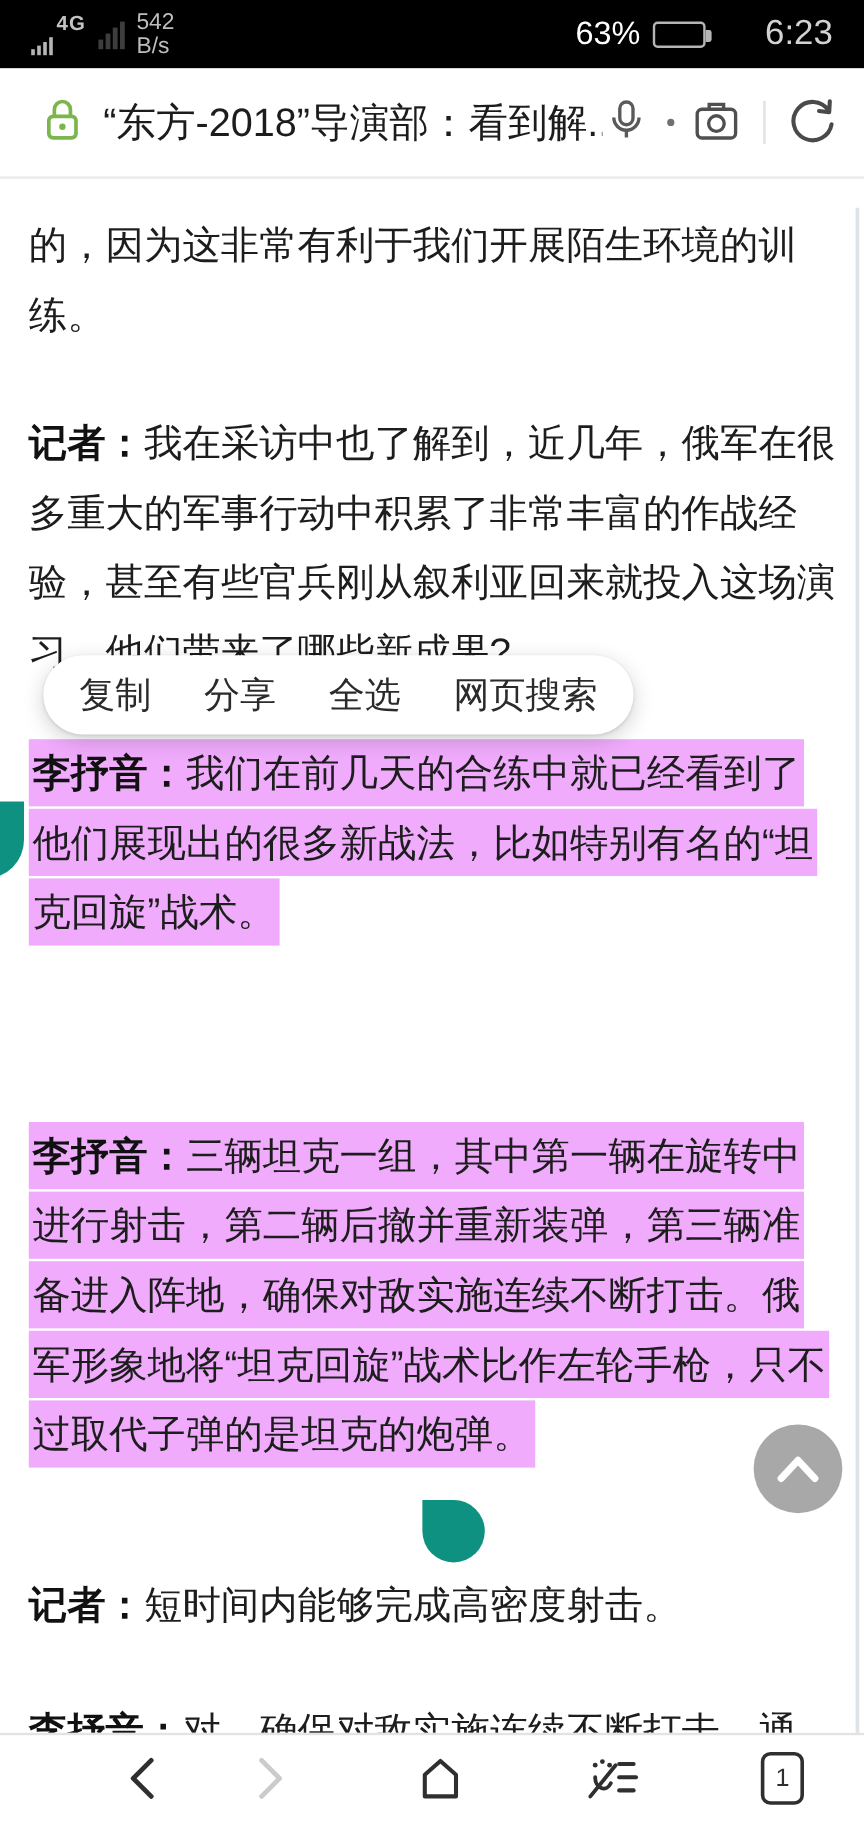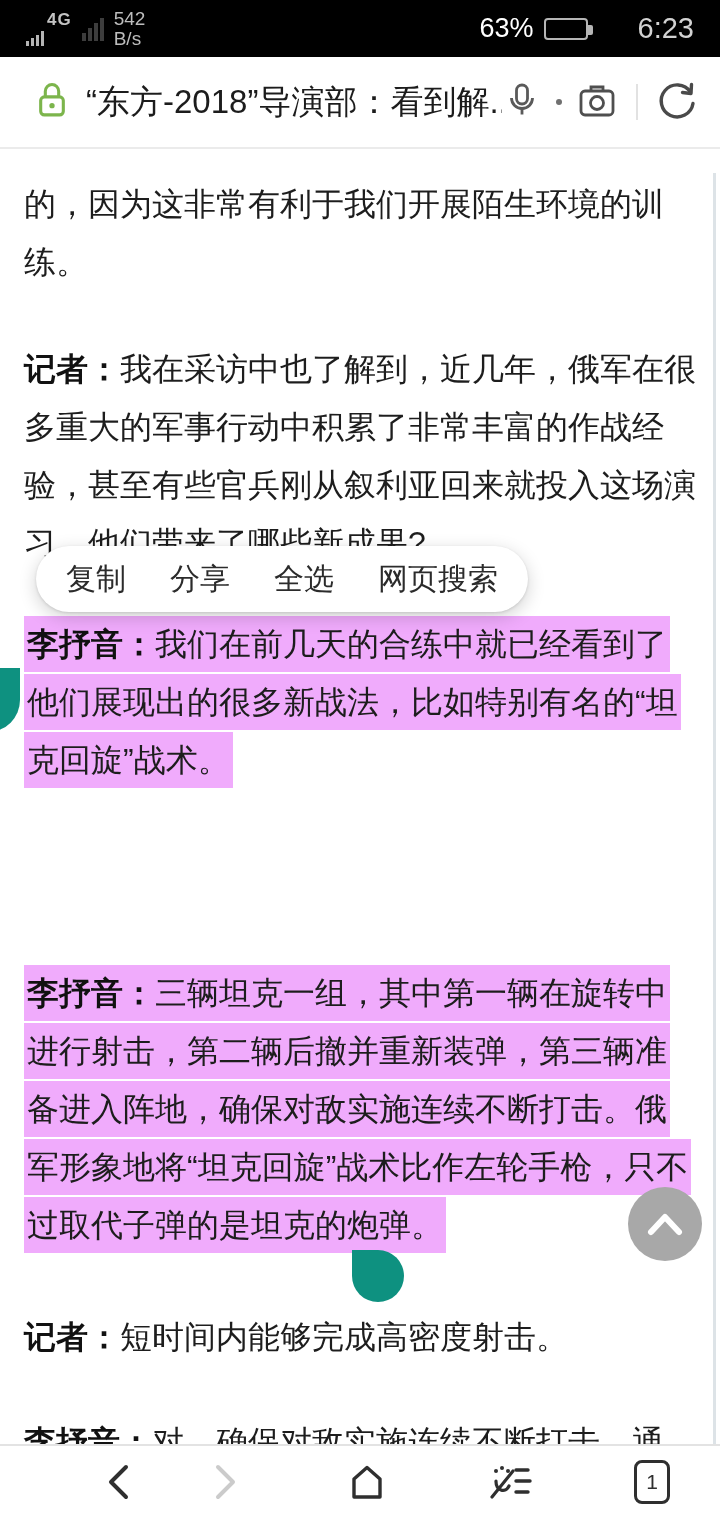--- a/index.html
+++ b/index.html
@@ -39,21 +39,21 @@
   .dot-sep{width:6px;height:6px;border-radius:50%;background:#707070;}
   .vdiv{width:2px;height:36px;background:#e2e2e2;margin:0 4px;}
 
   
   .content{position:absolute;left:0;top:149px;width:720px;height:1295px;background:#fff;overflow:hidden;margin-top:24px;}
   .scroll-track{position:absolute;right:4px;top:0;bottom:0;width:3px;background:#dde3e7;}
   .para{position:absolute;left:24px;width:672px;margin:0;font-size:32px;line-height:58px;
     color:#1d1d1d;letter-spacing:0;}
   .speaker{font-weight:bold;color:#111;}
   .p1{top:2px;}  .p2{top:167px;} .p3{top:442px;} .p4{top:674px;}
-  .p5{top:791px;} .p6{top:1135px;} .p7{top:1240px;}
+  .p5{top:761px;} .p6{top:1135px;} .p7{top:1240px;}
   .hl{background:#f0abfc;padding:10px 3px;-webkit-box-decoration-break:clone;box-decoration-break:clone;}
 
   
   .ctx-menu{position:absolute;left:36px;top:373px;height:66px;background:#fff;border-radius:34px;
     box-shadow:0 5px 18px rgba(0,0,0,.18),0 1px 3px rgba(0,0,0,.12);display:flex;align-items:center;
     padding:0 30px;gap:44px;z-index:6;}
   .ctx-item{font-size:30px;color:#2b2b2b;white-space:nowrap;}
 
   
   .handle{position:absolute;background:#0e9180;z-index:5;}

